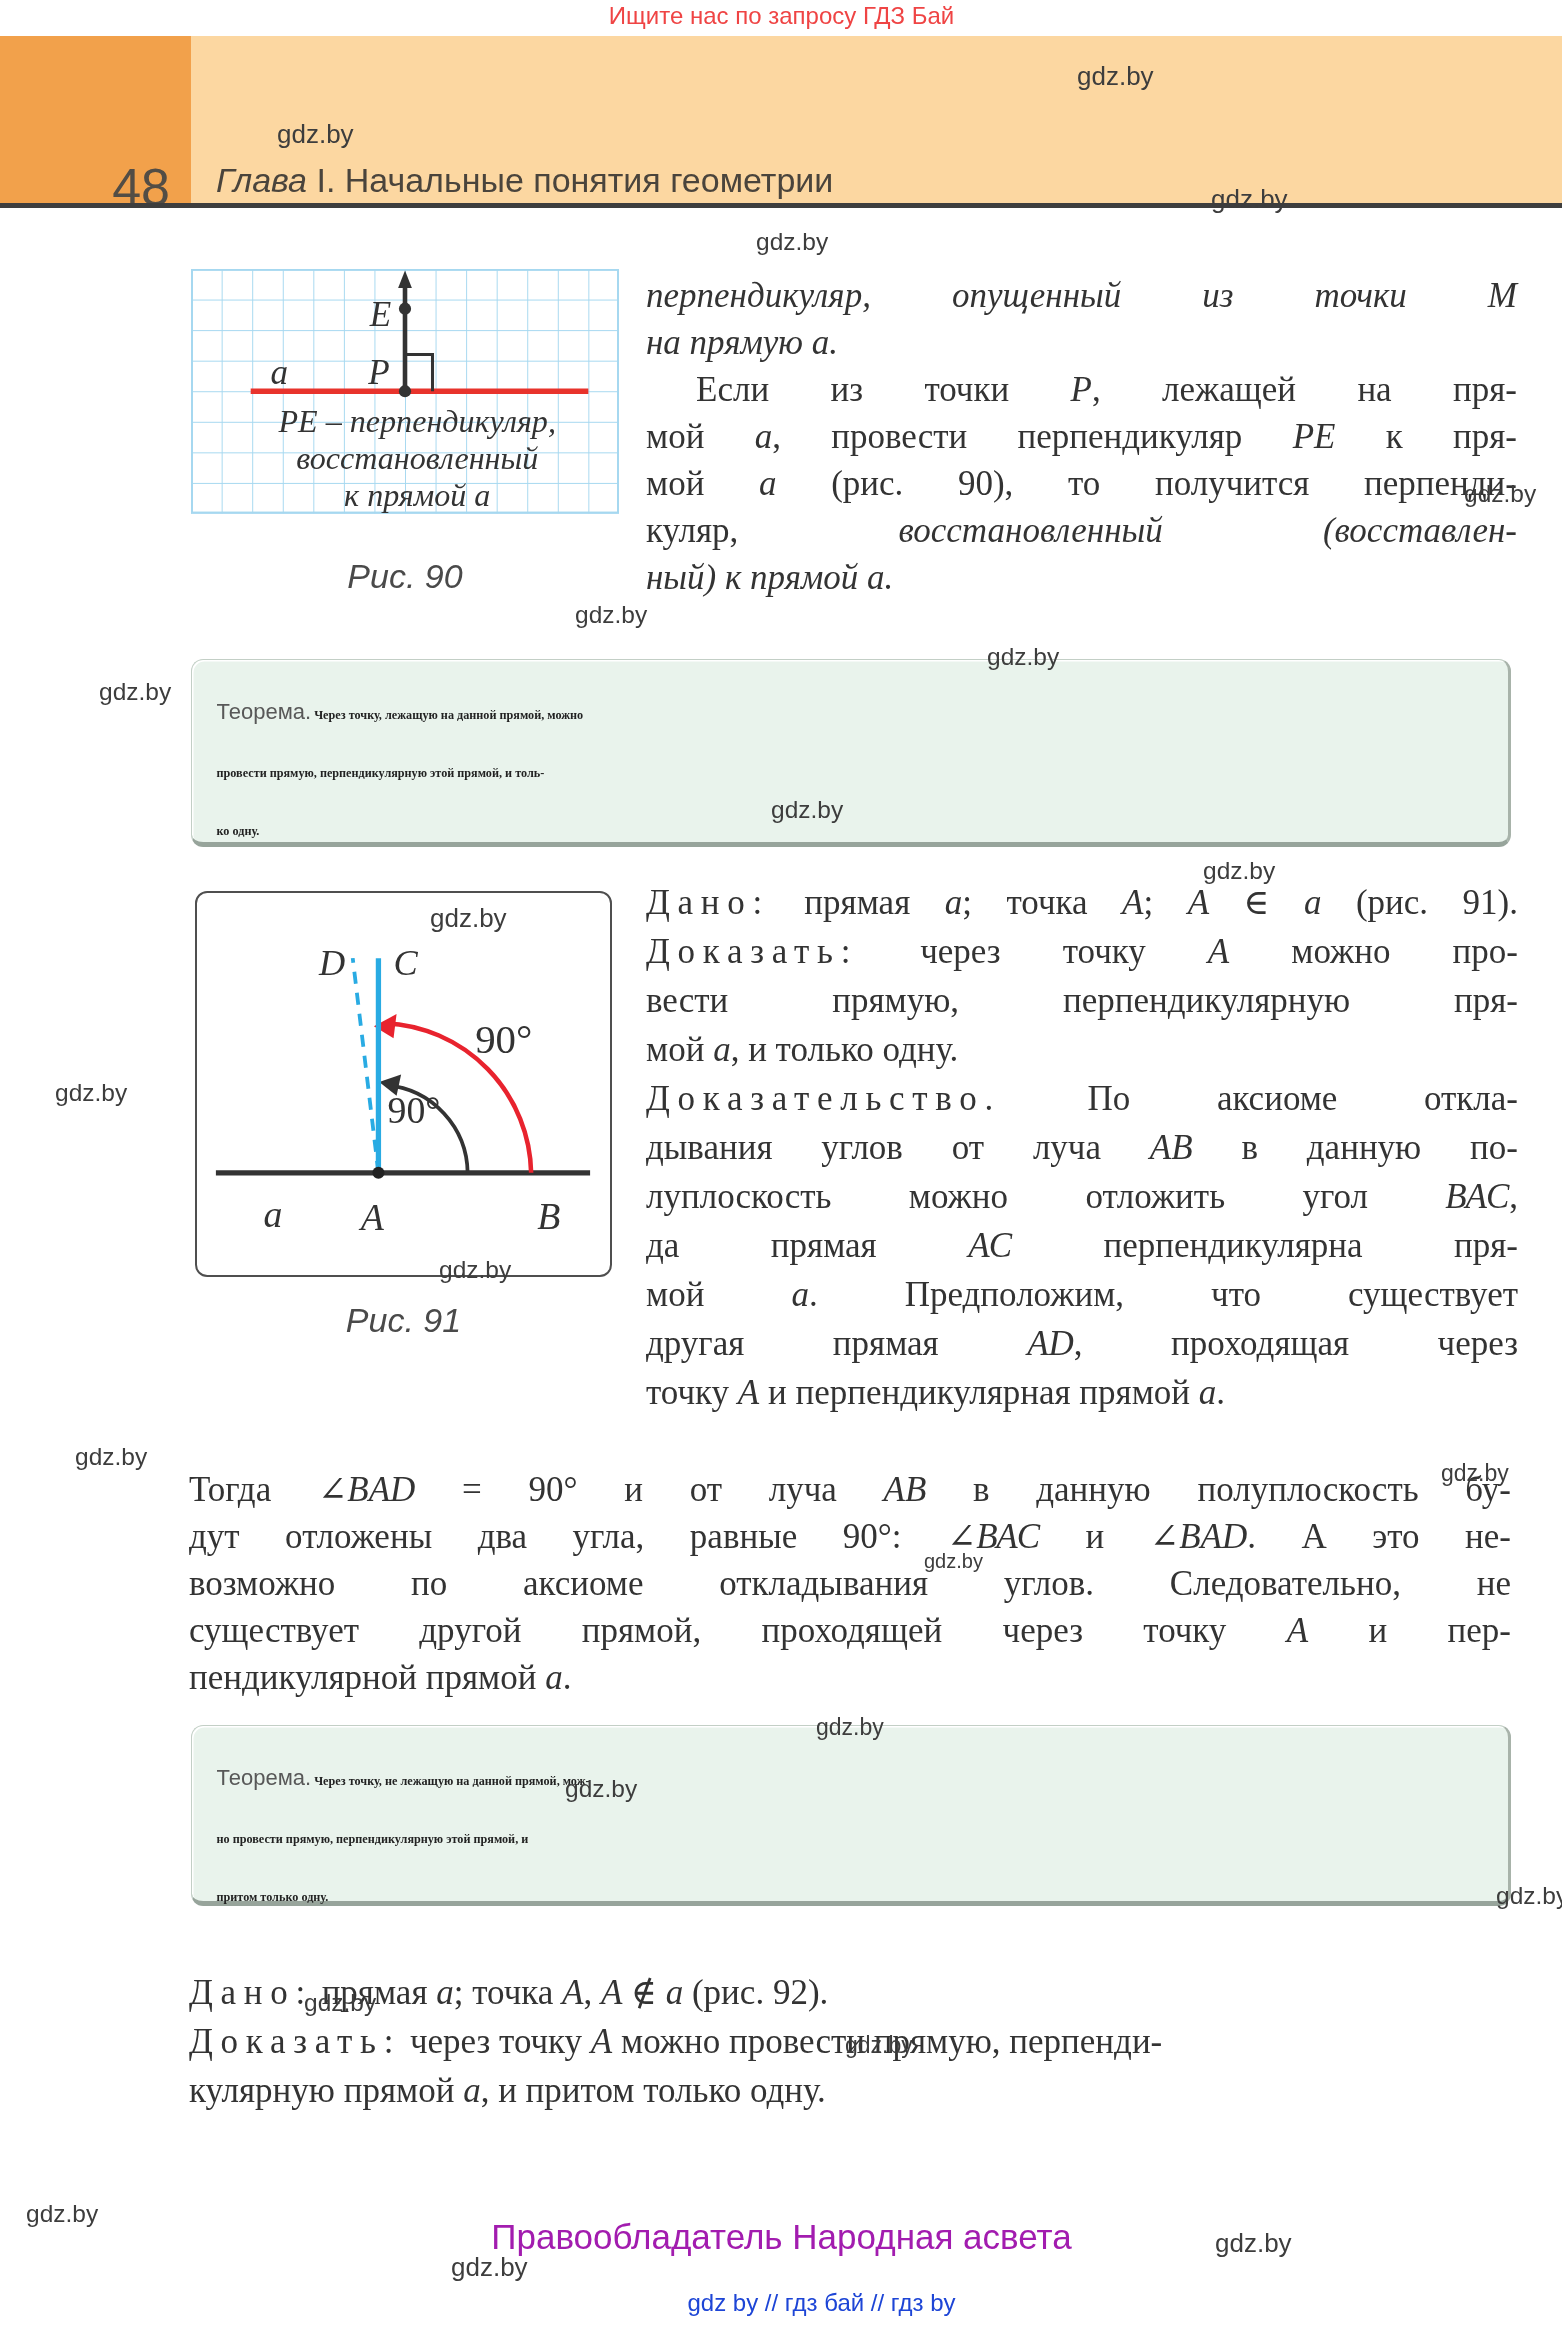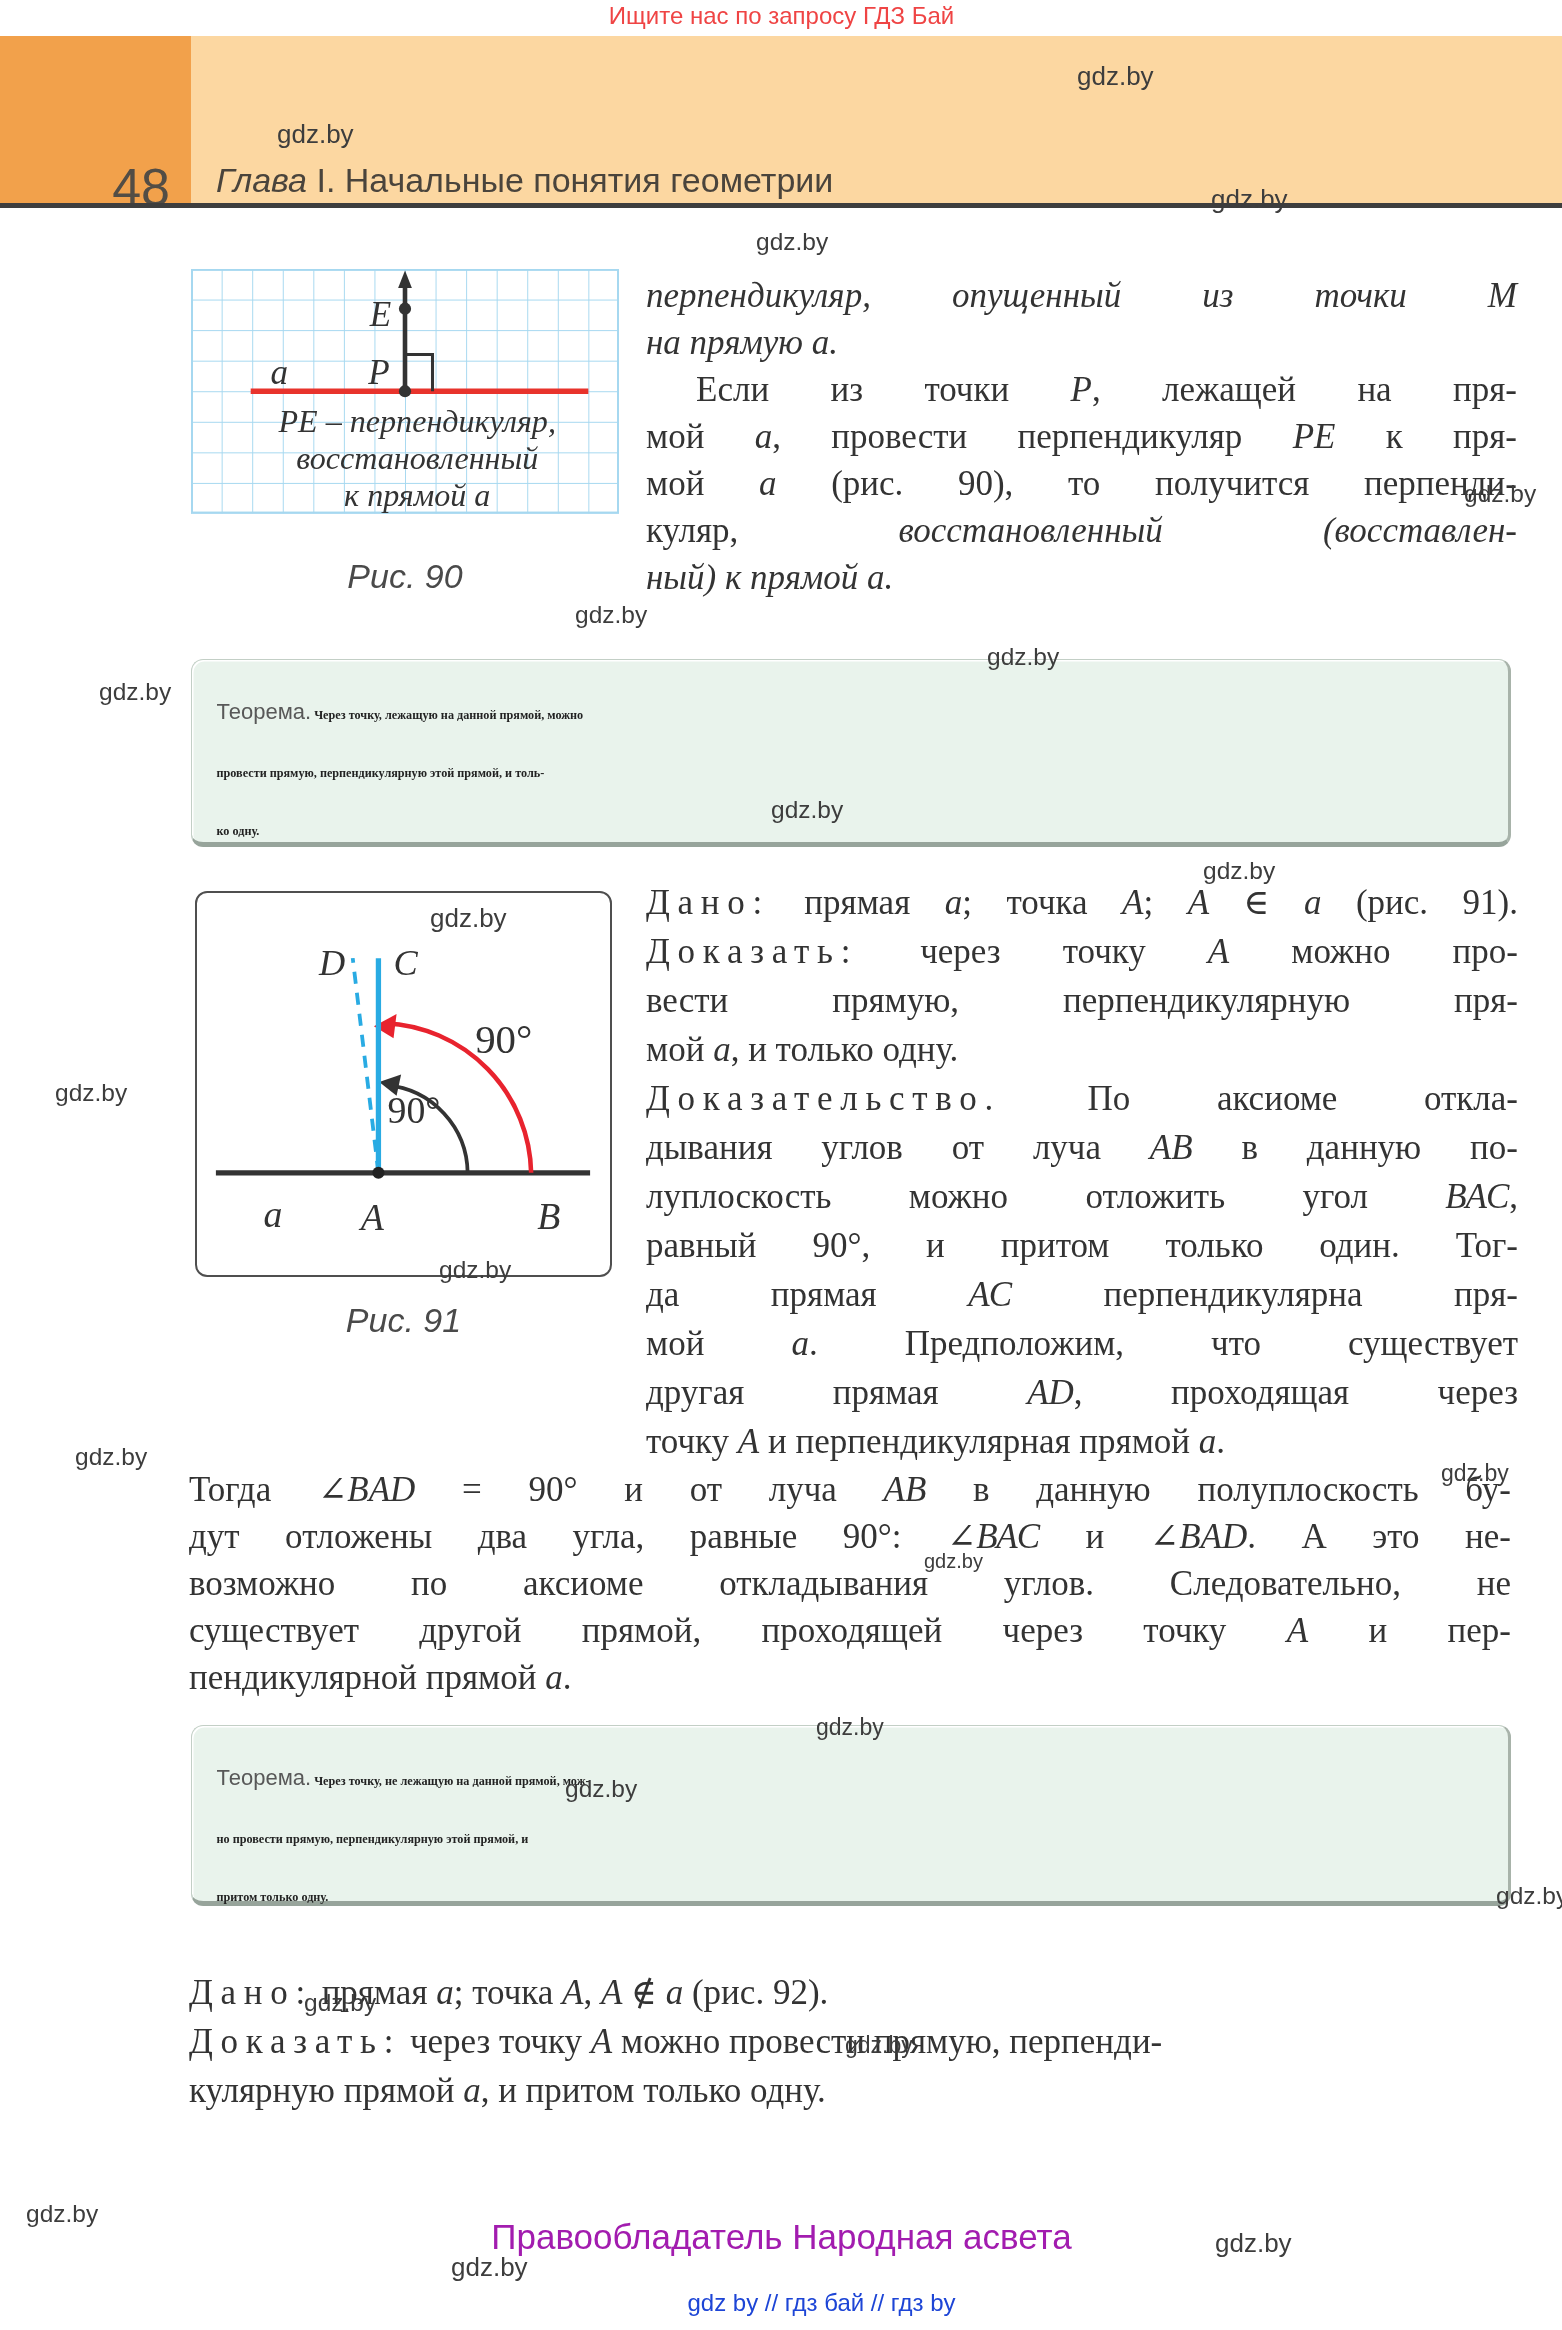--- a/index.html
+++ b/index.html
@@ -135,21 +135,20 @@
   <div id="fig91-caption">Рис. 91</div>
 
   <div class="tblock" style="left:646px;top:878px;width:872px;line-height:49px;">
       <div class="tl just"><span class="lsp">Дано:</span><span> прямая </span><span class="it">а</span><span>; точка </span><span class="it">А</span><span>; </span><span class="it">А</span><span> ∈ </span><span class="it">а</span><span> (рис. 91).</span></div>
       <div class="tl just"><span class="lsp">Доказать:</span><span> через точку </span><span class="it">А</span><span> можно про-</span></div>
       <div class="tl just"><span>вести прямую, перпендикулярную пря-</span></div>
       <div class="tl"><span>мой </span><span class="it">а</span><span>, и только одну.</span></div>
       <div class="tl just"><span class="lsp">Доказательство.</span><span> По аксиоме откла-</span></div>
       <div class="tl just"><span>дывания углов от луча </span><span class="it">АВ</span><span> в данную по-</span></div>
       <div class="tl just"><span>луплоскость можно отложить угол </span><span class="it">ВАС</span><span>,</span></div>
-      <div class="tl just"><span>равный 90°, и притом только один. Тог-</span></div>
       <div class="tl just"><span>да прямая </span><span class="it">АС</span><span> перпендикулярна пря-</span></div>
       <div class="tl just"><span>мой </span><span class="it">а</span><span>. Предположим, что существует</span></div>
       <div class="tl just"><span>другая прямая </span><span class="it">AD</span><span>, проходящая через</span></div>
       <div class="tl"><span>точку </span><span class="it">А</span><span> и перпендикулярная прямой </span><span class="it">а</span><span>.</span></div>
     </div>
 
   <div class="tblock" style="left:189px;top:1466px;width:1322px;">
       <div class="tl just"><span>Тогда ∠</span><span class="it">BAD</span><span> = 90° и от луча </span><span class="it">АВ</span><span> в данную полуплоскость бу-</span></div>
       <div class="tl just"><span>дут отложены два угла, равные 90°: ∠</span><span class="it">ВАС</span><span> и ∠</span><span class="it">BAD</span><span>. А это не-</span></div>
       <div class="tl just"><span>возможно по аксиоме откладывания углов. Следовательно, не</span></div>

